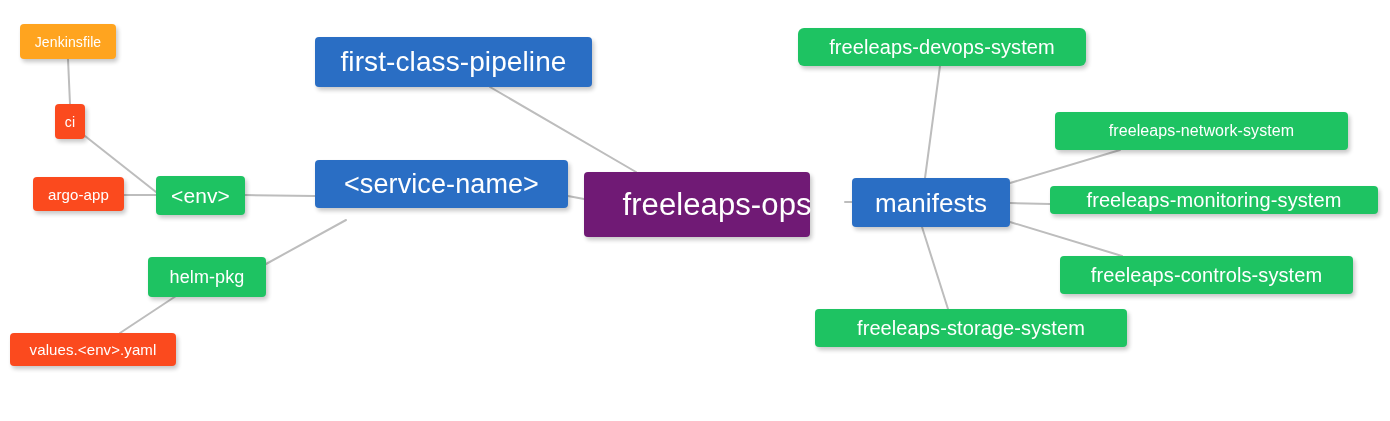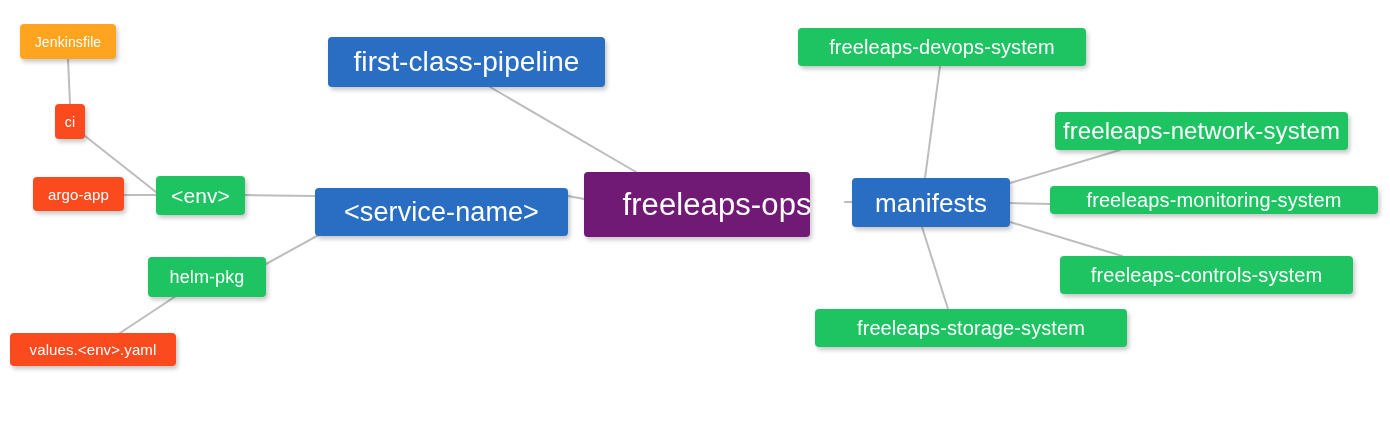--- a/index.html
+++ b/index.html
@@ -79,36 +79,36 @@
       </div>
       <div class="node" style="left: 156px; top: 176px; width: 89px; height: 39px; background: rgb(30, 195, 98); font-size: 21px;">
         <span class="node-label">&lt;env&gt;</span>
       </div>
       <div class="node" style="left: 148px; top: 257px; width: 118px; height: 40px; background: rgb(30, 195, 98); font-size: 18px;">
         <span class="node-label">helm-pkg</span>
       </div>
       <div class="node" style="left: 10px; top: 333px; width: 166px; height: 33px; background: rgb(251, 74, 30); font-size: 15px; text-align: center;">
         <span class="node-label">values.&lt;env&gt;.yaml</span>
       </div>
-      <div class="node" style="left: 315px; top: 37px; width: 277px; height: 50px; background: rgb(42, 110, 196); font-size: 28px; margin-left: 13px;">
+      <div class="node" style="left: 315px; top: 37px; width: 277px; height: 50px; background: rgb(42, 110, 196); font-size: 28px;">
         <span class="node-label">first-class-pipeline</span>
       </div>
-      <div class="node" style="left: 315px; top: 188px; width: 253px; height: 48px; background: rgb(42, 110, 196); font-size: 27px;">
+      <div class="node" style="left: 315px; top: 160px; width: 253px; height: 48px; background: rgb(42, 110, 196); font-size: 27px;">
         <span class="node-label">&lt;service-name&gt;</span>
       </div>
       <div class="node" style="left: 584px; top: 172px; width: 226px; height: 65px; background: #701a75; font-size: 31px; padding-left: 40px;">
         <span class="node-label">freeleaps-ops</span>
       </div>
       <div class="node" style="left: 852px; top: 178px; width: 158px; height: 49px; background: rgb(42, 110, 196); font-size: 26px;">
         <span class="node-label">manifests</span>
       </div>
-      <div class="node" style="left: 798px; top: 28px; width: 288px; height: 38px; background: rgb(30, 195, 98); font-size: 20px;">
+      <div class="node" style="left: 798px; top: 28px; width: 288px; height: 38px; background: rgb(30, 195, 98); font-size: 20px; border-radius: 6px;">
         <span class="node-label">freeleaps-devops-system</span>
       </div>
-      <div class="node" style="left: 1055px; top: 112px; width: 293px; height: 38px; background: rgb(30, 195, 98); font-size: 24px;">
+      <div class="node" style="left: 1055px; top: 112px; width: 293px; height: 38px; background: rgb(30, 195, 98); font-size: 16px;">
         <span class="node-label">freeleaps-network-system</span>
       </div>
       <div class="node" style="left: 1050px; top: 186px; width: 328px; height: 28px; background: rgb(30, 195, 98); font-size: 20px;">
         <span class="node-label">freeleaps-monitoring-system</span>
       </div>
       <div class="node" style="left: 1060px; top: 256px; width: 293px; height: 38px; background: rgb(30, 195, 98); font-size: 20px;">
         <span class="node-label">freeleaps-controls-system</span>
       </div>
       <div class="node" style="left: 815px; top: 309px; width: 312px; height: 38px; background: rgb(30, 195, 98); font-size: 20px;">
         <span class="node-label">freeleaps-storage-system</span>

